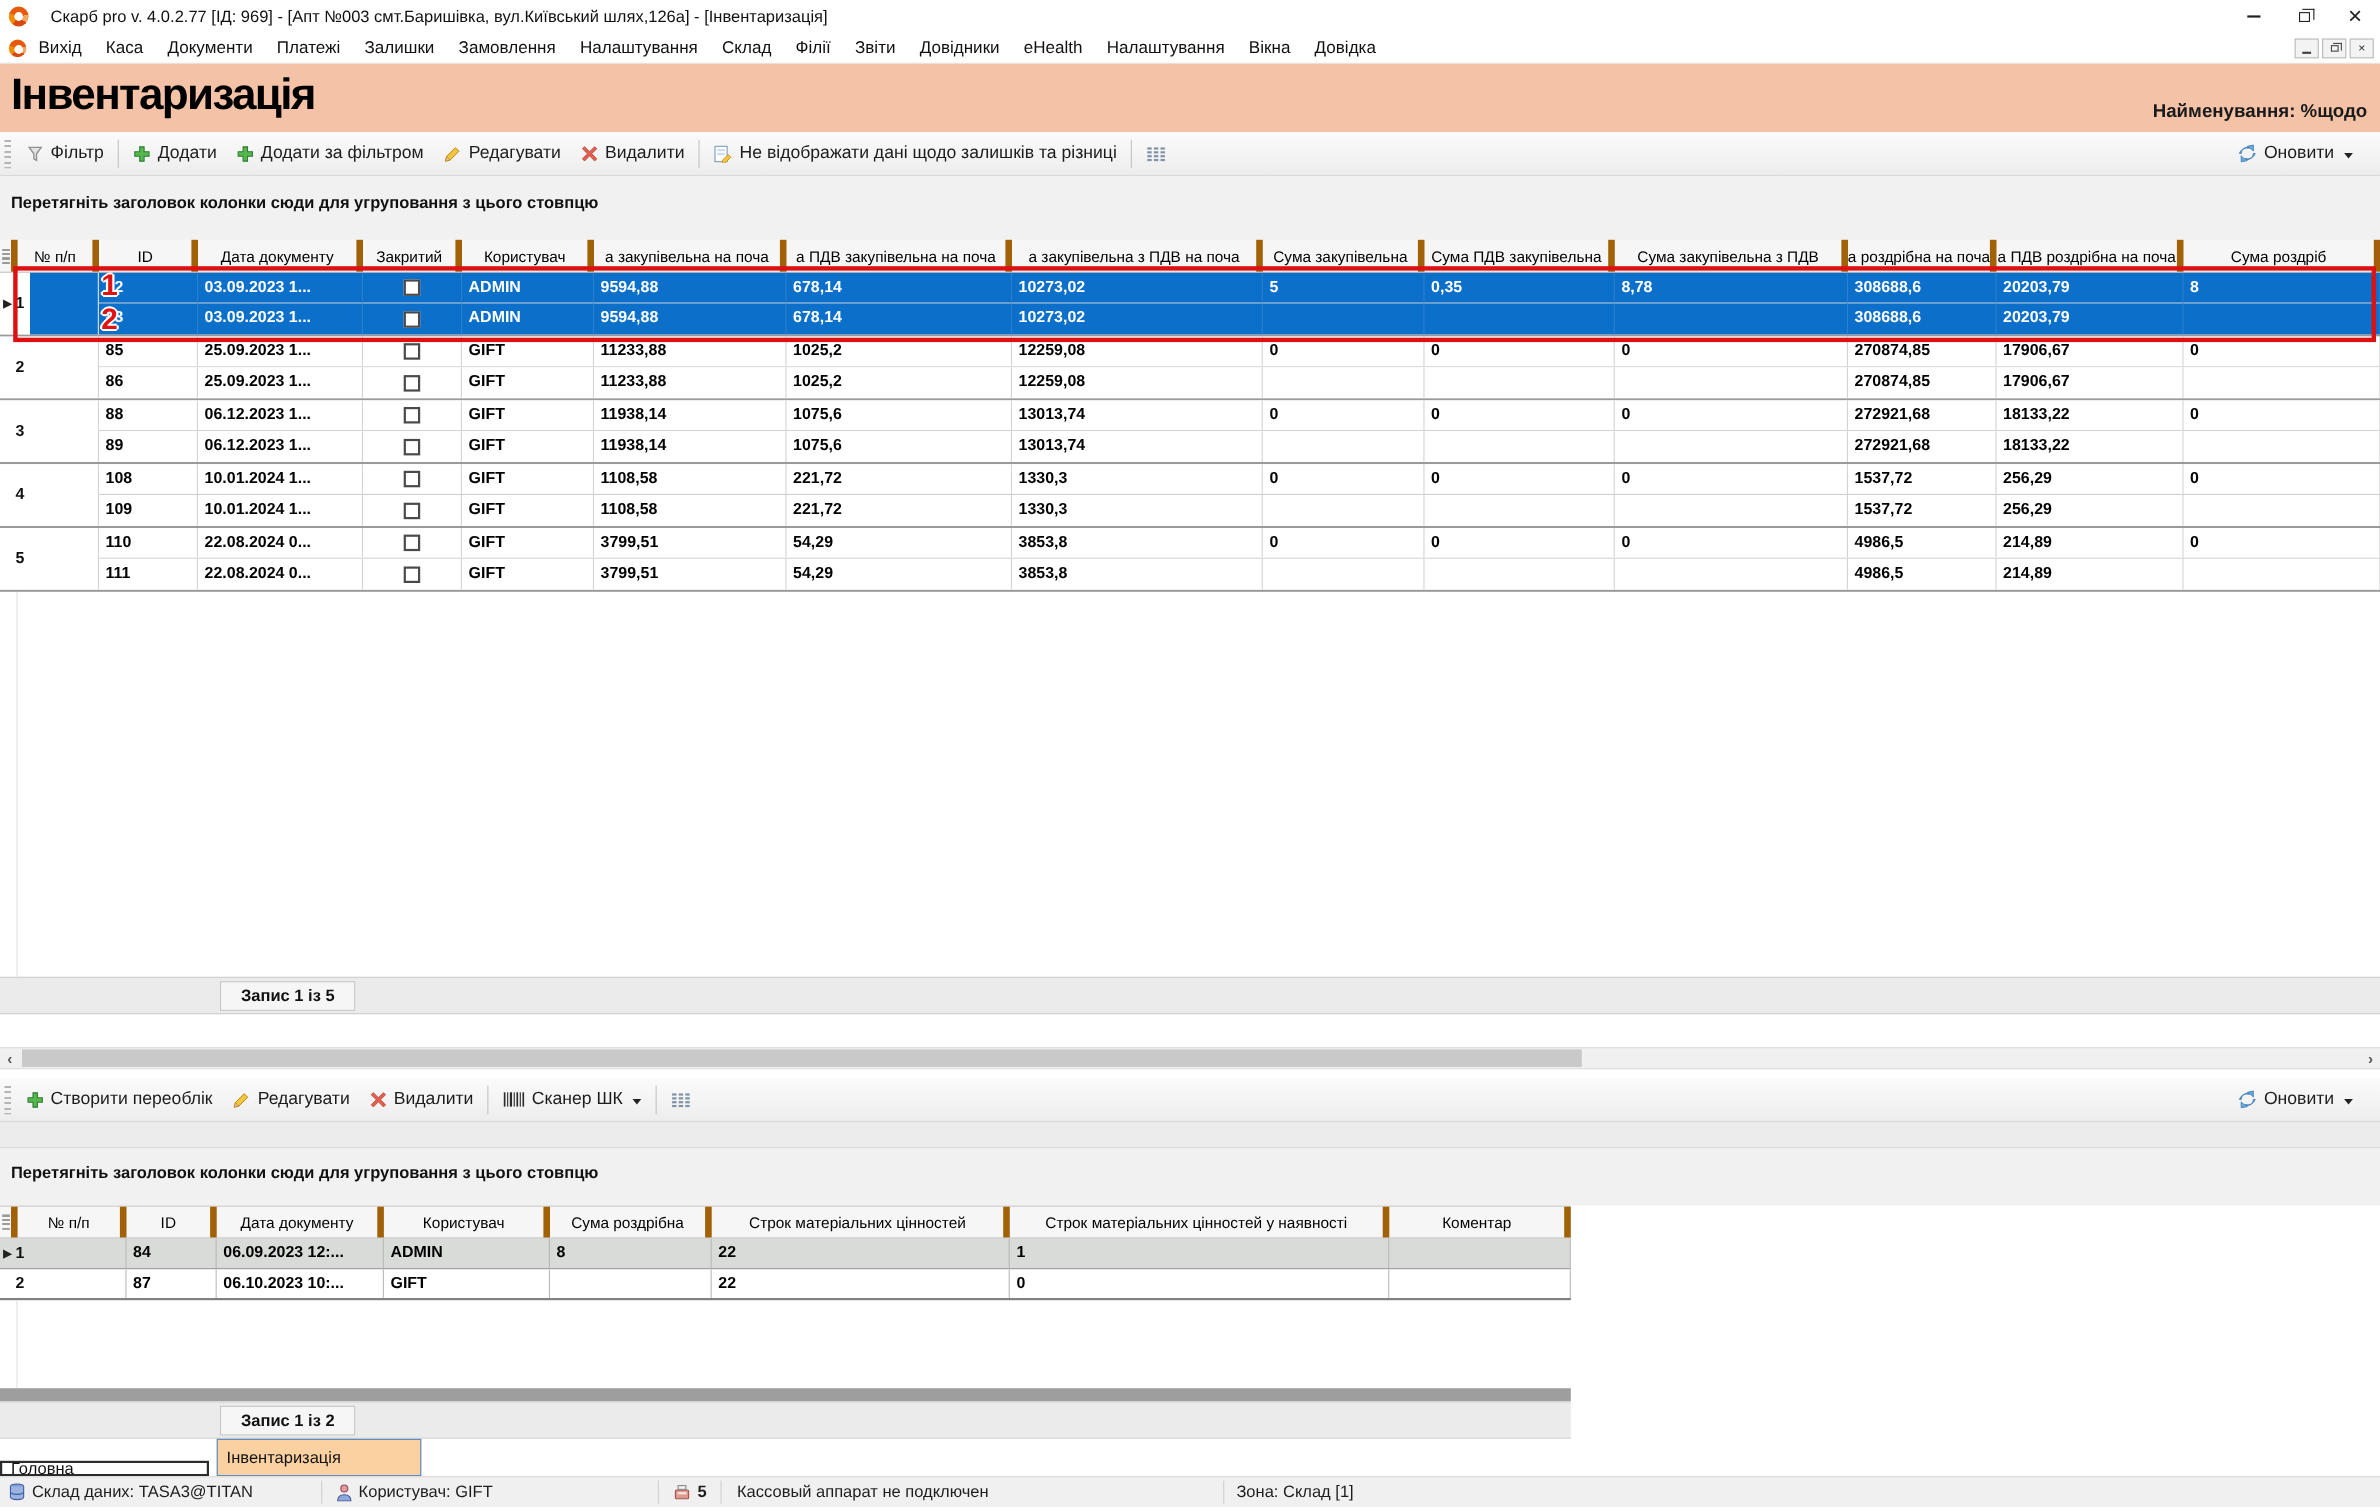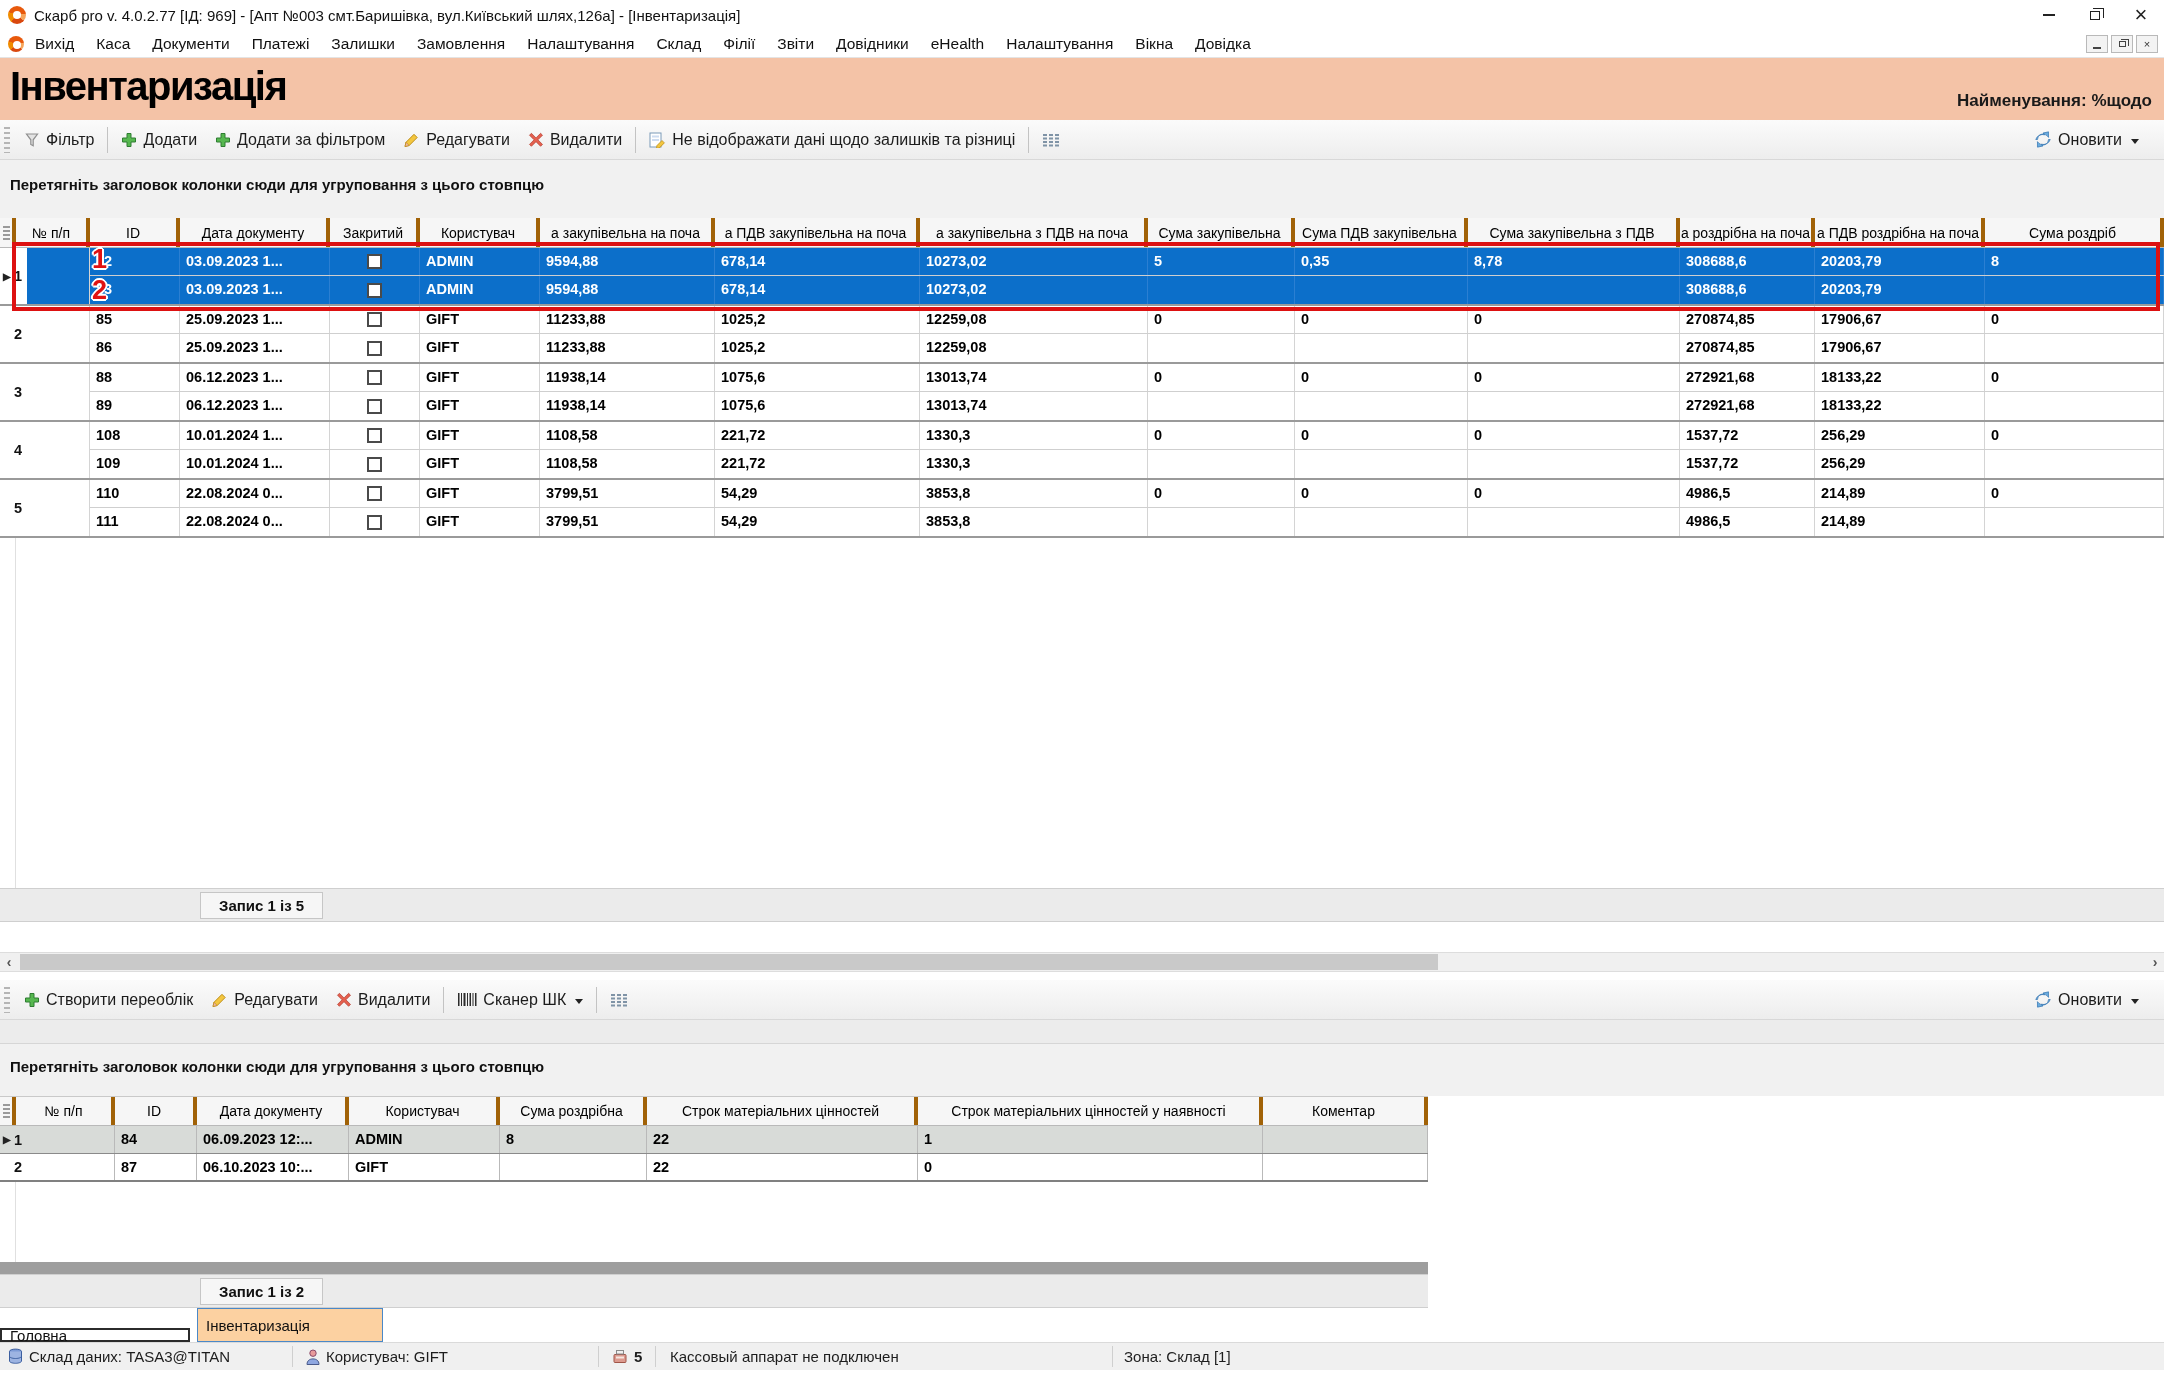--- a/index.html
+++ b/index.html
@@ -1,20 +1,20 @@
 <!DOCTYPE html>
 <html><head>
 <meta charset="utf-8">
 <style>
   * { box-sizing: border-box; margin: 0; padding: 0; }
   html,body { width:2164px; height:1374px; background:#fff; font-family:"Liberation Sans",sans-serif; color:#111; overflow:hidden; }
   body { position:relative; }
 
   
-  #titlebar { height:30px; display:flex; align-items:center; background:#fff; font-size:15px; padding-left:8px; }
+  #titlebar { height:30px; display:flex; align-items:center; background:#fff; font-size:15px; padding-left:8px;gap:12px; }
   .app-ico { width:18px; height:18px; border-radius:50%;
     background:conic-gradient(#e8590c 0 80deg,#f6a55c 80deg 130deg,#d9480f 130deg 220deg,#f08c00 220deg 290deg,#e8590c 290deg 360deg);
     position:relative; flex:none; }
   .app-ico::after { content:""; position:absolute; left:5px; top:5px; width:8px; height:8px; background:#fff; border-radius:50%; }
   #titlebar .ttl { margin-left:8px; white-space:nowrap; }
   .win-controls { margin-left:auto; display:flex; }
   .win-btn { width:46px; height:30px; display:flex; align-items:center; justify-content:center; color:#222; }
   .glyph-min { width:12px; height:2px; background:#222; }
   .glyph-restore { width:10px; height:9px; border:1.5px solid #222; position:relative; }
   .glyph-restore::before { content:""; position:absolute; left:2px; top:-4px; width:10px; height:9px; border:1.5px solid #222; border-left:none; border-bottom:none; }
@@ -43,21 +43,21 @@
   .tb-right { margin-left:auto; display:flex; align-items:center; padding-right:16px; }
   .ico { display:inline-flex; flex:none; }
 
   
   .grouppanel { background:#f1f1f1; font-weight:bold; font-size:15px; color:#111; }
   #grouppanel1 { height:58px; padding:16px 0 0 10px; }
   #grouppanel2 { height:52px; padding:14px 0 0 10px; }
 
   
   .ghead { display:flex; background:#f6f6f6; height:30px; border-bottom:1px solid #b9b9b9; }
-  .ghead .hcell { border-right:4px solid #a16207; font-size:14px; display:flex; align-items:center; justify-content:center; overflow:hidden; white-space:nowrap; color:#000; }
+  .ghead .hcell { border-right:6px solid #a16207; font-size:14px; display:flex; align-items:center; justify-content:center; overflow:hidden; white-space:nowrap; color:#000; }
   .hgrip { display:flex; align-items:center; justify-content:center; }
   .hgrip span { width:7px; height:14px; background:repeating-linear-gradient(#9a9a9a 0 2px,transparent 2px 4px); }
 
   .g1-group { display:flex; border-bottom:2px solid #9a9a9a; width:2164px; }
   .g1-npp { flex:none; display:flex; align-items:center; border-right:1px solid #d4d4d4; font-weight:bold; font-size:14.5px; background:#fff; padding-left:3px; }
   .g1-npp .gnum { padding-left:11px; }
   .g1-npp .row-arrow + .gnum { padding-left:0; }
   .g1-npp.npp-sel { background:linear-gradient(90deg,#ffffff 0 27px,#0c6fca 27px 100%); }
   .row-arrow { font-size:10px; color:#222; width:11px; }
   .g1-rows { display:flex; flex-direction:column; }

